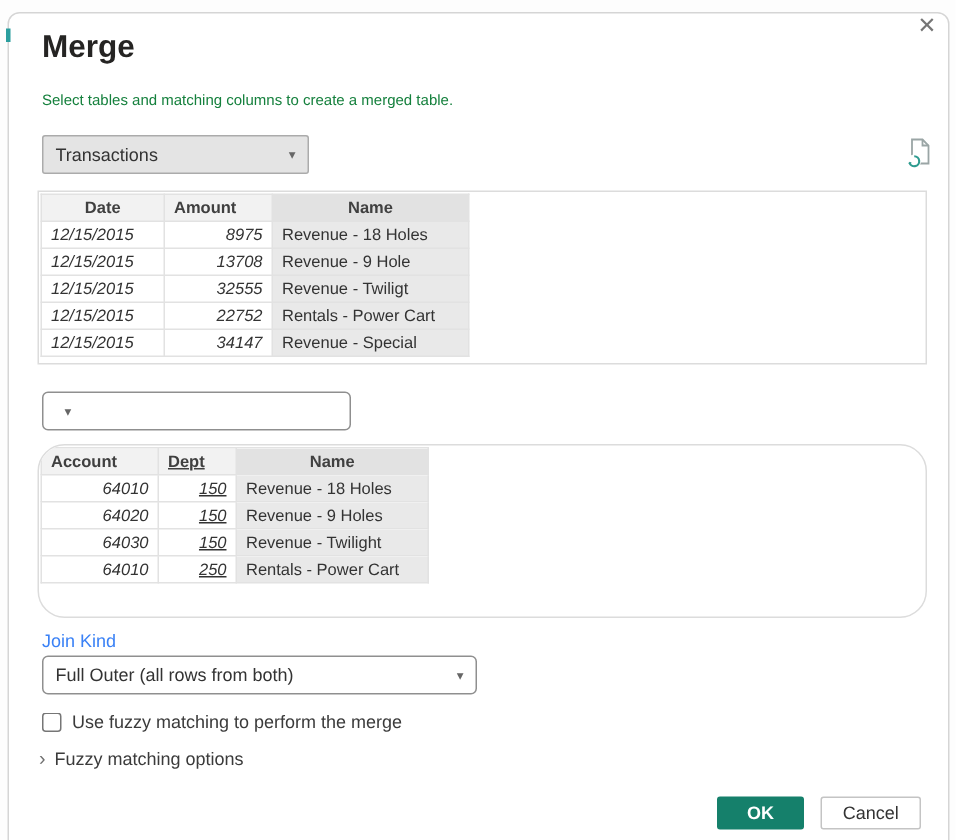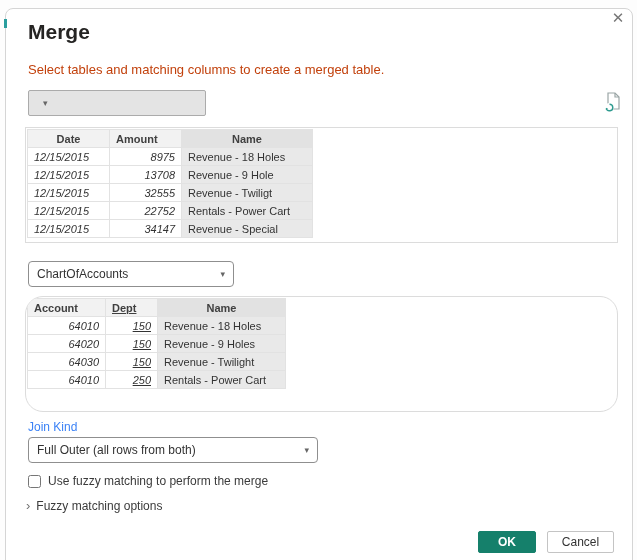--- a/index.html
+++ b/index.html
@@ -16,21 +16,21 @@
     left:5px;top:8px;width:626px;height:570px;
     background:#ffffff;border:1px solid #d5d5d5;
     border-radius:8px 8px 0 0;
   }
   .edge-tick{left:4px;top:19px;width:3px;height:9px;background:#2b9e9e;}
   .close-x{
     left:608px;top:8px;width:20px;height:20px;
     font-size:15px;color:#767676;text-align:center;line-height:20px;cursor:pointer;
   }
   .title{left:28px;top:20px;font-size:21px;font-weight:bold;color:#252423;}
-  .subtitle{left:28px;top:62px;font-size:13px;color:#c2410c;}
+  .subtitle{left:28px;top:62px;font-size:10px;color:#15803d;}
 
   
   .dd{
     height:26px;box-sizing:border-box;font-size:12px;color:#333;
     display:flex;align-items:center;padding:0 8px;cursor:pointer;
   }
   .dd .dd-text{flex:1;white-space:nowrap;overflow:hidden;}
   .dd .dd-arrow{color:#666;font-size:9px;margin-left:6px;}
   .dd-gray{
     left:28px;top:90px;width:178px;
@@ -99,20 +99,21 @@
 <body>
 
 <div class="abs dialog-frame"></div>
 <div class="abs edge-tick"></div>
 <div class="abs close-x">✕</div>
 
 <div class="abs title">Merge</div>
 <div class="abs subtitle">Select tables and matching columns to create a merged table.</div>
 
 <div class="abs dd dd-gray">
+  <span class="dd-text">Transactions</span>
   <span class="dd-arrow">▾</span>
 </div>
 
 <div class="abs refresh-icon">
   <svg width="20" height="22" viewBox="0 0 20 22">
     <path d="M5 2 h7 l4 4 v12 h-11 z" fill="none" stroke="#9aa5a5" stroke-width="1.2"></path>
     <path d="M12 2 v4 h4" fill="none" stroke="#9aa5a5" stroke-width="1.2"></path>
     <circle cx="6.5" cy="16.5" r="4.5" fill="#ffffff"></circle>
     <path d="M6.5 13.2 a3.3 3.3 0 1 1 -3.2 4.1" fill="none" stroke="#2e9b8f" stroke-width="1.4"></path>
     <path d="M2.6 18.4 l0.8 -1.6 1.6 0.9 z" fill="#2e9b8f"></path>
@@ -152,21 +153,20 @@
         <tr>
           <td class="c-ital-l">12/15/2015</td>
           <td class="c-ital-r">34147</td>
           <td class="c-name selcol">Revenue - Special</td>
         </tr>
       </tbody>
   </table>
 </div>
 
 <div class="abs dd dd-white2">
-  <span class="dd-text">ChartOfAccounts</span>
   <span class="dd-arrow">▾</span>
 </div>
 
 <div class="abs preview p2">
   <table class="grid t2">
     <thead>
       <tr>
         <th class="hl">Account</th>
         <th class="hl">Dept</th>
         <th class="hc selcol">Name</th>

